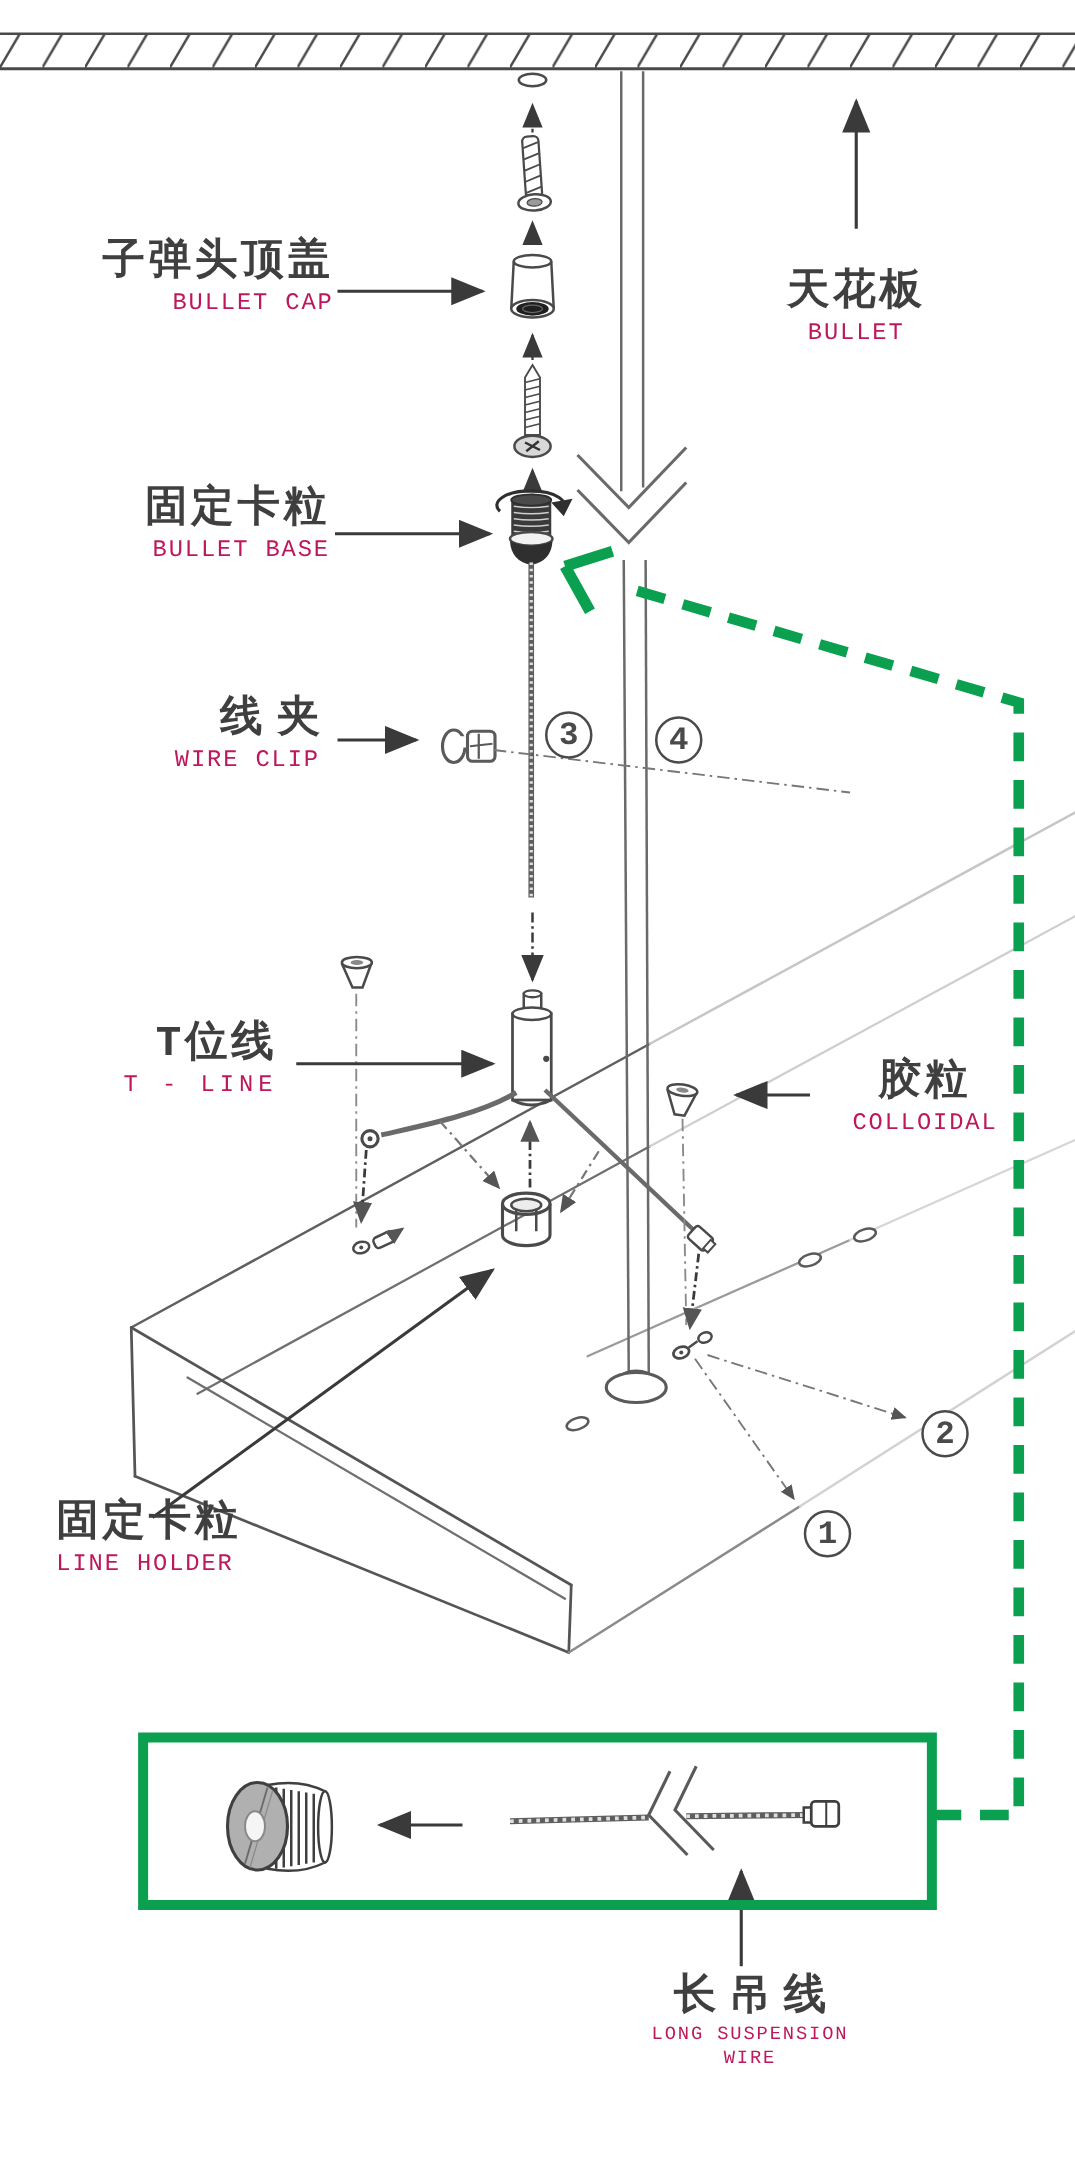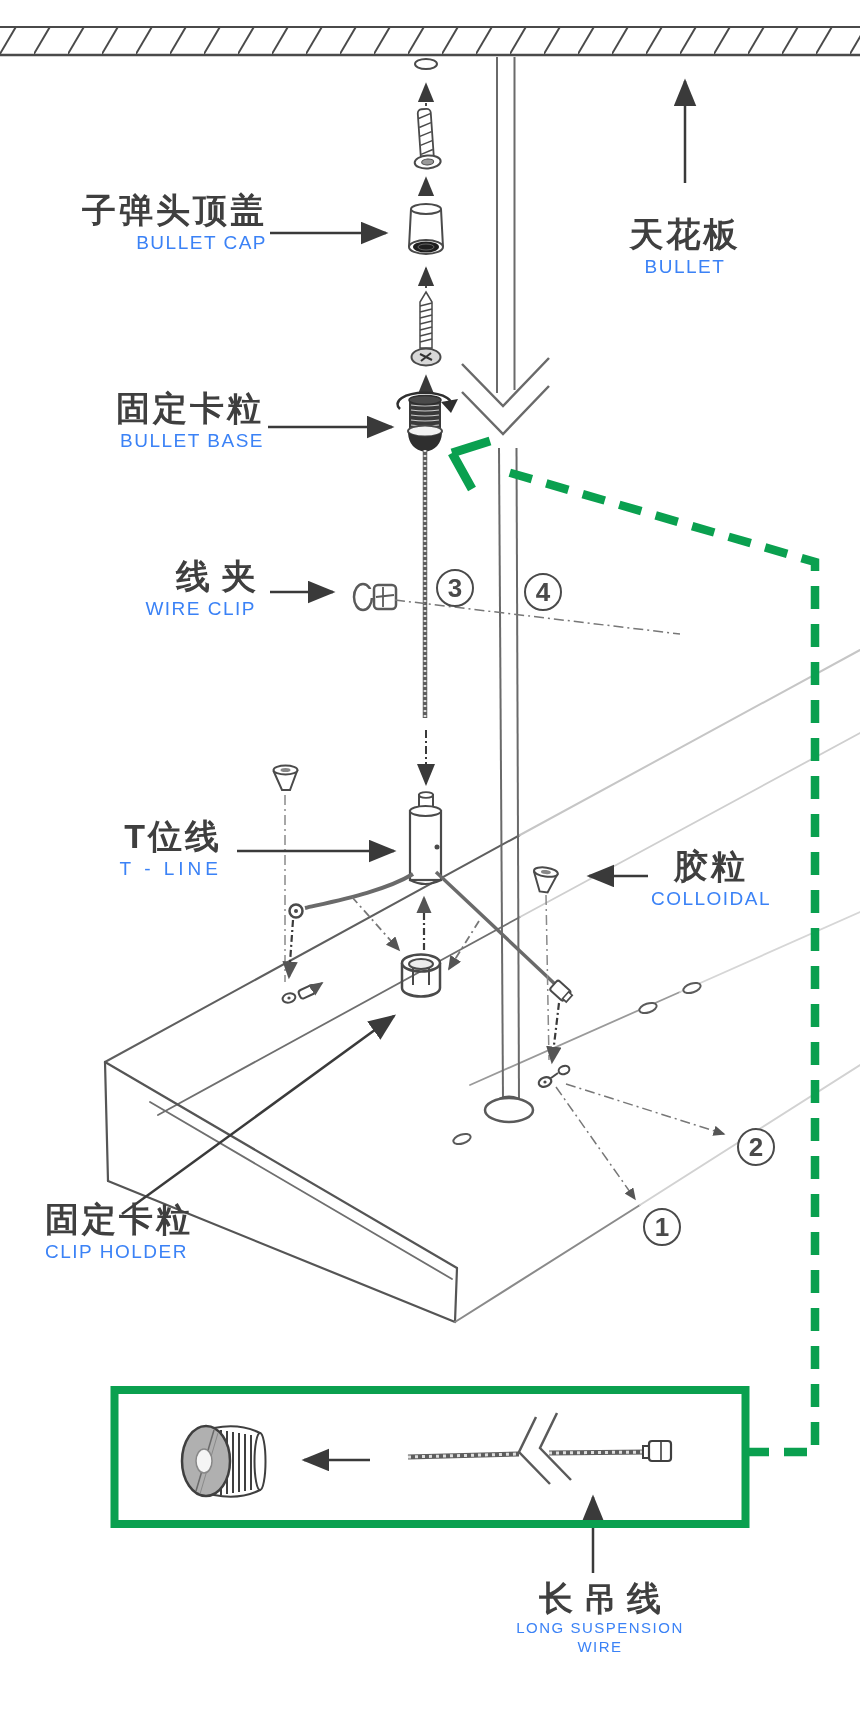--- a/index.html
+++ b/index.html
@@ -1,29 +1,29 @@
 <!DOCTYPE html>
 <html><head>
 <meta charset="utf-8">
 <style>
   html,body{margin:0;padding:0;background:#ffffff;}
   #stage{position:relative;width:860px;height:1731px;background:#ffffff;overflow:hidden;
-         font-family:Liberation Sans, sans-serif;}
+         font-family:Liberation Mono, monospace;}
   #art{position:absolute;left:0;top:0;}
   .label{position:absolute;}
   .zh{font-size:34px;font-weight:bold;color:#3f3f3f;letter-spacing:3px;line-height:1.2;white-space:nowrap;}
-  .en{font-size:19px;font-weight:normal;color:#3b82f6;letter-spacing:1.5px;line-height:1.25;white-space:nowrap;}
+  .en{font-size:19px;font-weight:normal;color:#be185d;letter-spacing:1.5px;line-height:1.25;white-space:nowrap;}
   .lab-bullet-cap{right:593px;top:190px;text-align:right;}
   .lab-ceiling{left:585px;top:214px;width:200px;text-align:center;}
   .lab-bullet-base{right:596px;top:388px;text-align:right;}
   .lab-wire-clip{right:604px;top:556px;text-align:right;}
   .lab-wire-clip .zh{letter-spacing:12px;margin-right:-12px;}
   .lab-t-line{right:638px;top:816px;text-align:right;}
   .lab-t-line .en{letter-spacing:4px;}
-  .lab-colloidal{left:636px;top:846px;width:150px;text-align:center;}
+  .lab-colloidal{left:665px;top:846px;width:150px;text-align:center;}
   .lab-wire-holder{left:45px;top:1199px;text-align:left;}
   .lab-long-wire{left:460px;top:1578px;width:280px;text-align:center;}
   .lab-long-wire .zh{letter-spacing:10px;margin-right:-10px;}
   .lab-long-wire .en{font-size:15px;}
   .step{position:absolute;width:38px;height:38px;border:2.5px solid #4a4a4a;border-radius:50%;
         display:flex;align-items:center;justify-content:center;
         font-size:26px;font-weight:bold;color:#4a4a4a;box-sizing:border-box;background:#fff;}
   .step-3{left:436px;top:569px;}
   .step-4{left:524px;top:573px;}
   .step-2{left:737px;top:1128px;}
@@ -279,21 +279,21 @@
   <div class="en">WIRE CLIP</div>
 </div>
 
 <div class="label lab-colloidal">
   <div class="zh">胶粒</div>
   <div class="en">COLLOIDAL</div>
 </div>
 
 <div class="label lab-wire-holder">
   <div class="zh">固定卡粒</div>
-  <div class="en">CLIP HOLDER</div>
+  <div class="en">LINE HOLDER</div>
 </div>
 
 <div class="label lab-long-wire">
   <div class="zh">长吊线</div>
   <div class="en">LONG SUSPENSION</div>
   <div class="en">WIRE</div>
 </div>
 
 <div class="step step-3">3</div>
 <div class="step step-4">4</div>

